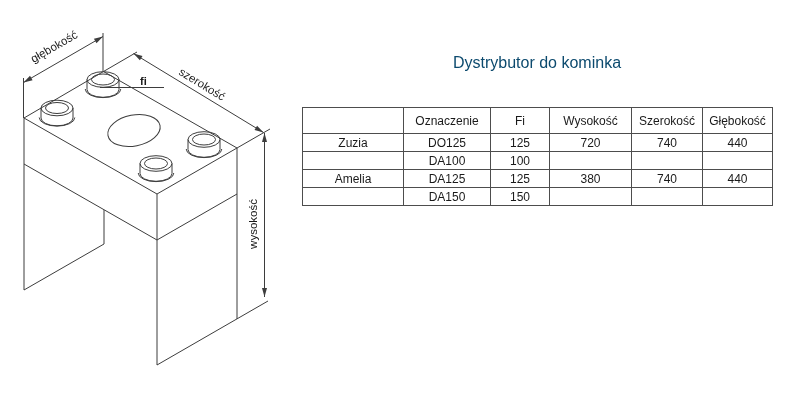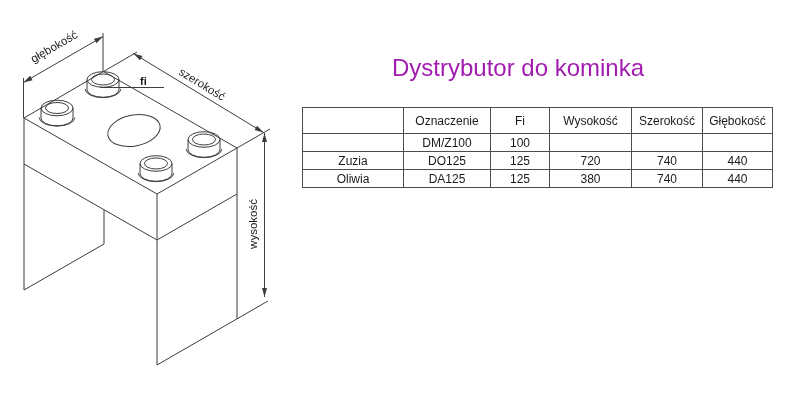--- a/index.html
+++ b/index.html
@@ -9,22 +9,22 @@
     overflow:hidden;
   }
   .drawing{position:absolute;left:0;top:0;width:300px;height:412px;}
   .drawing line,.drawing path,.drawing ellipse,.drawing polygon.face{
     fill:none;stroke:#3d3d3d;stroke-width:1;
   }
   .drawing polygon.arrow{fill:#3d3d3d;stroke:none;}
   .dim-label{font-size:11.5px;fill:#1a1a1a;}
   .fi-label{font-size:11px;font-weight:bold;fill:#1a1a1a;}
   .page-title{
-    position:absolute;left:295px;top:54px;width:446px;
-    text-align:center;font-size:24px;color:#a21caf;white-space:nowrap;
+    position:absolute;left:314px;top:54px;width:446px;
+    text-align:center;font-size:16px;color:#0c4a6e;white-space:nowrap;
   }
   table.spec{
     position:absolute;left:302px;top:107px;
     border-collapse:collapse;table-layout:fixed;
     font-size:12px;color:#1a1a1a;border-radius:12px;
   }
   table.spec th,table.spec td{
     border:1px solid #4d4d4d;text-align:center;vertical-align:middle;
     padding:0;font-weight:normal;overflow:hidden;white-space:nowrap;
   }
@@ -139,37 +139,45 @@
       <th></th>
       <th>Oznaczenie</th>
       <th>Fi</th>
       <th>Wysokość</th>
       <th>Szerokość</th>
       <th>Głębokość</th>
     </tr>
   </thead>
   <tbody>
     <tr>
-      <td></td>
-      <td>DM/Z100</td>
-      <td>100</td>
-      <td></td>
-      <td></td>
-      <td></td>
-    </tr>
-    <tr>
       <td>Zuzia</td>
       <td>DO125</td>
       <td>125</td>
       <td>720</td>
       <td>740</td>
       <td>440</td>
     </tr>
     <tr>
-      <td>Oliwia</td>
+      <td></td>
+      <td>DA100</td>
+      <td>100</td>
+      <td></td>
+      <td></td>
+      <td></td>
+    </tr>
+    <tr>
+      <td>Amelia</td>
       <td>DA125</td>
       <td>125</td>
       <td>380</td>
       <td>740</td>
       <td>440</td>
     </tr>
+    <tr>
+      <td></td>
+      <td>DA150</td>
+      <td>150</td>
+      <td></td>
+      <td></td>
+      <td></td>
+    </tr>
   </tbody>
 </table>
 
 </body></html>

